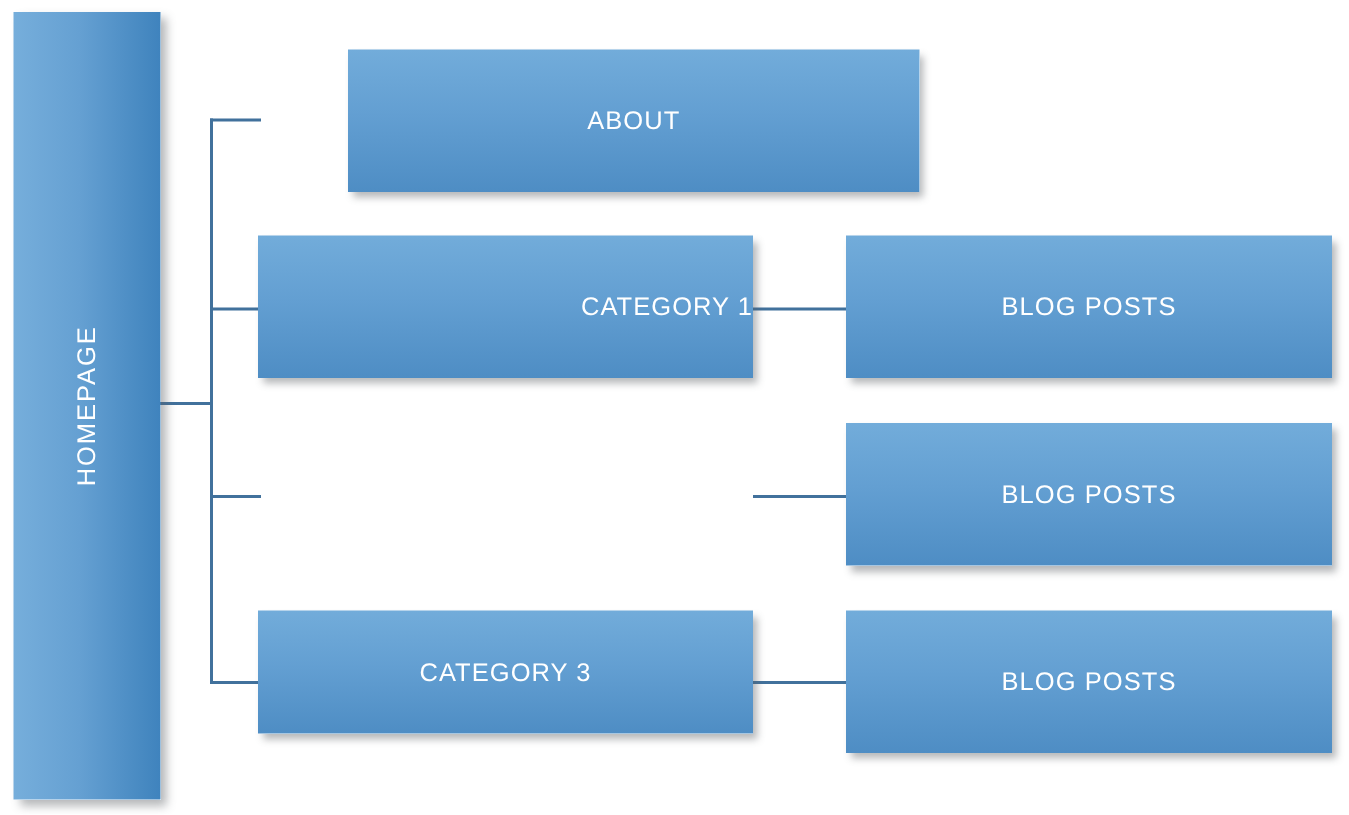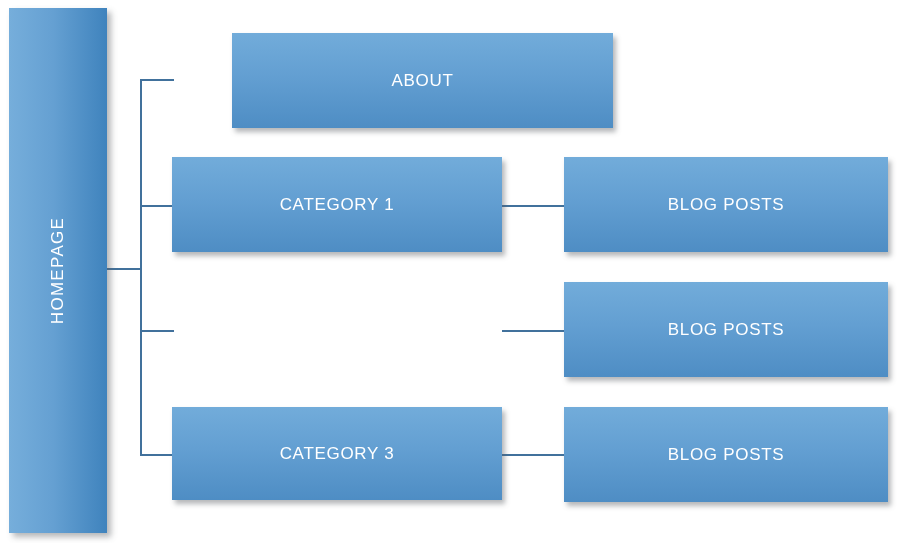--- a/index.html
+++ b/index.html
@@ -54,23 +54,23 @@
     box-shadow: 4px 4px 6px rgba(90, 95, 100, 0.45);
   }
   #node-homepage .node-label {
     transform: rotate(-90deg);
     font-size: 17px;
     letter-spacing: 1.3px;
   }
 
   
   #node-about    { left: 184px; top:  33px; width: 381px; height: 95px; margin-left: 48px; }
-  #node-cat1     { left: 172px; top: 157px; width: 330px; height: 95px; }
+  #node-cat1     { left: 172px; top: 157px; width: 330px; height: 95px; justify-content: flex-end; }
   #node-cat2     { left: 172px; top: 282px; width: 330px; height: 95px; }
-  #node-cat3     { left: 172px; top: 407px; width: 330px; height: 93px; }
+  #node-cat3     { left: 172px; top: 407px; width: 330px; height: 82px; }
 
   
   #node-blog1    { left: 564px; top: 157px; width: 324px; height: 95px; }
   #node-blog2    { left: 564px; top: 282px; width: 324px; height: 95px; }
   #node-blog3    { left: 564px; top: 407px; width: 324px; height: 95px; }
 
   
   .conn {
     position: absolute;
     background: #41719C;

